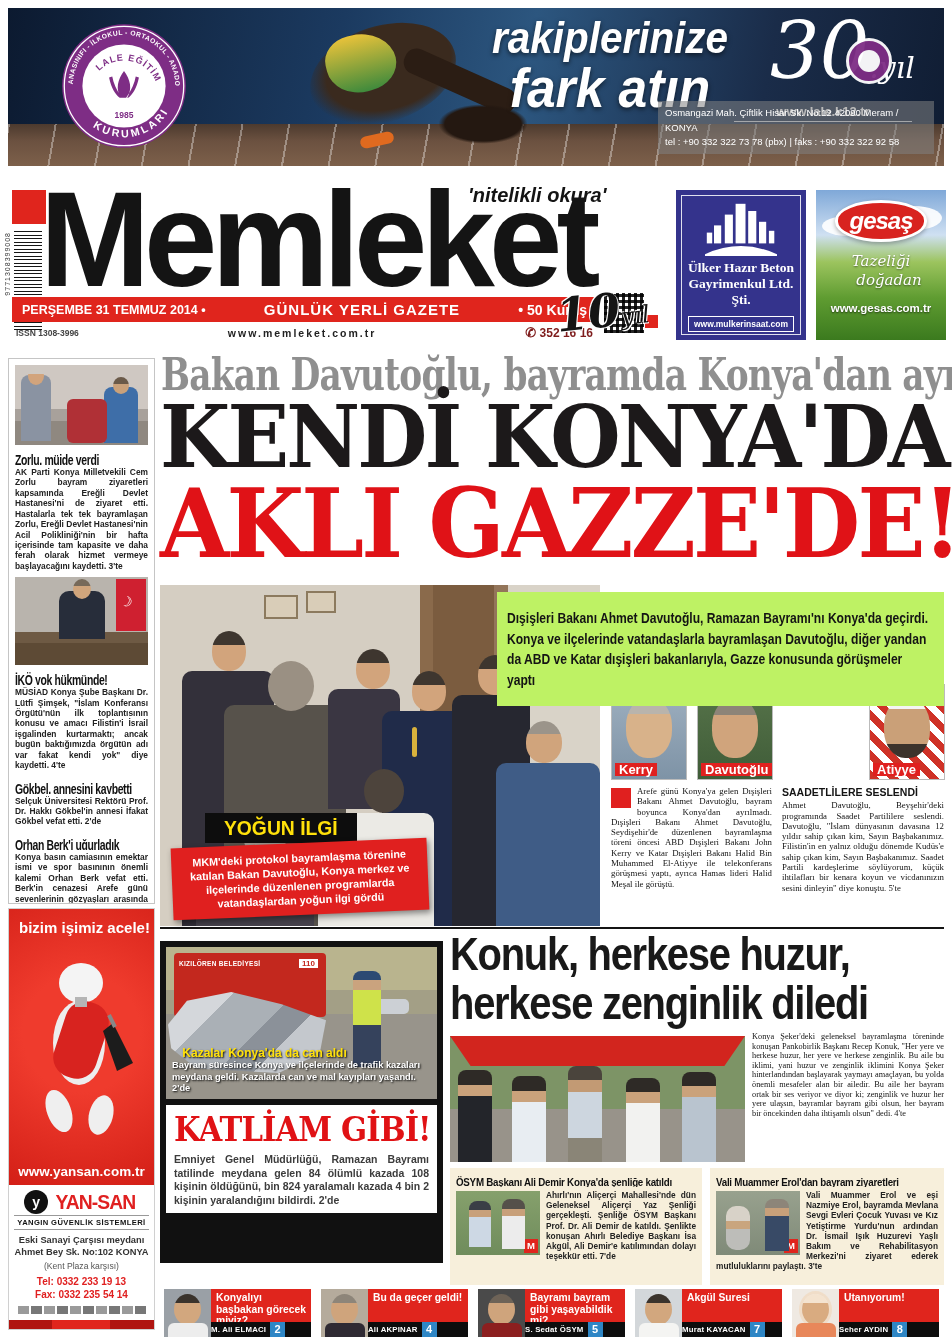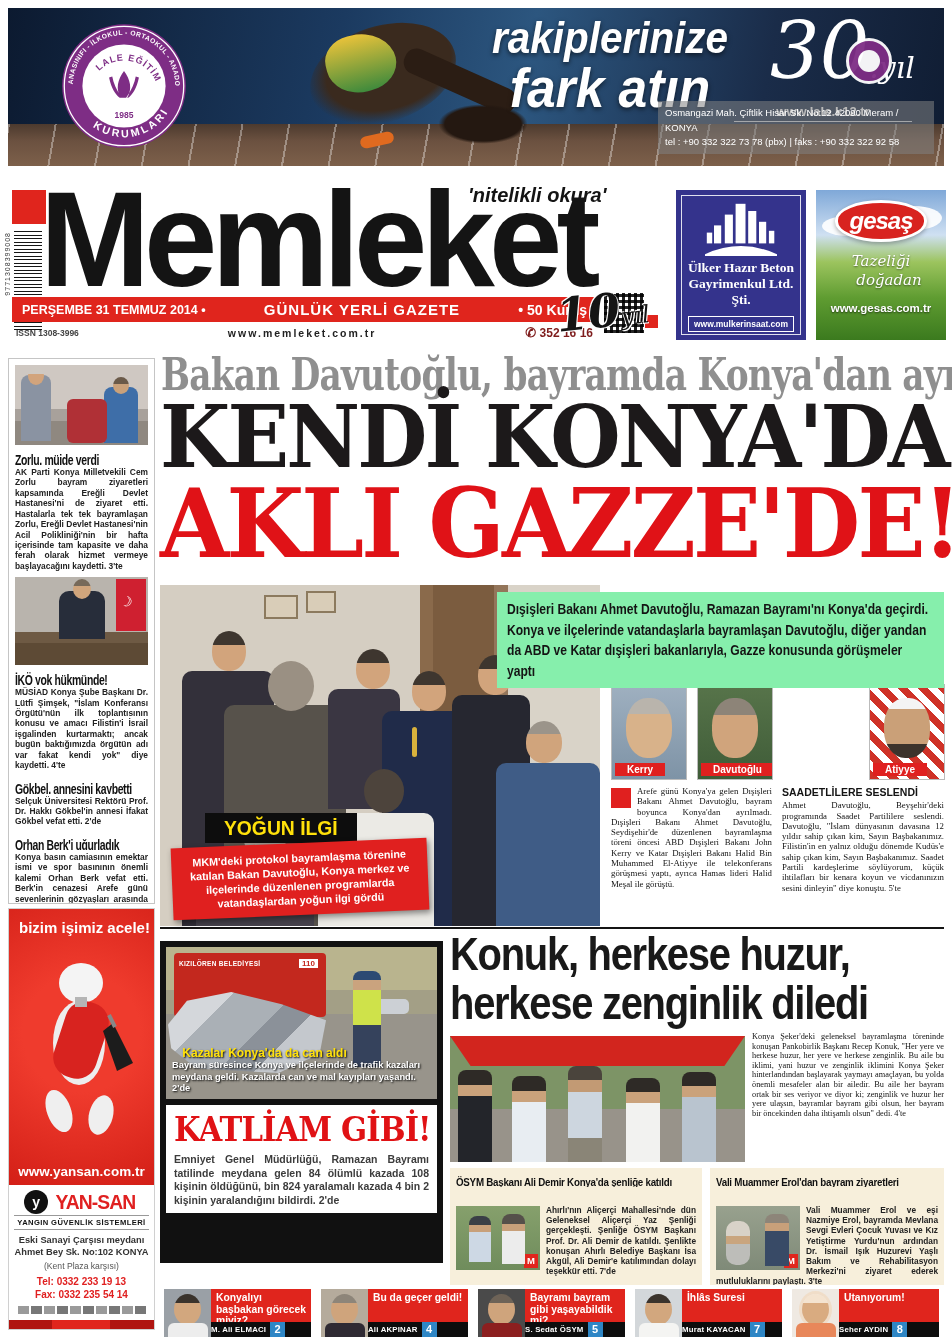--- a/index.html
+++ b/index.html
@@ -173,29 +173,29 @@
   .mb7{left:158px;top:228px;width:116px;height:113px;background:#ebeae5}
   .mh8{left:84px;top:232px;width:42px;height:44px;background:#99948c}
   .mb8{left:36px;top:274px;width:118px;height:67px;background:#46424c}
   .yogun{position:absolute;left:205px;top:813px;background:#0d0d0d;padding:3px 14px;z-index:4}
   .yogun span{display:inline-block;color:#ffe10a;font-size:21px;font-weight:800;transform:scaleX(.92);white-space:nowrap}
   .red-cap{position:absolute;left:172px;top:843px;width:256px;background:#e0201f;color:#fff;z-index:4;
     padding:8px 10px;font-size:10.8px;font-weight:800;line-height:1.3;text-align:center;
     transform:rotate(-2.4deg);box-shadow:2px 3px 6px rgba(0,0,0,.45)}
 
   
-  .ybox{position:absolute;left:497px;top:592px;width:447px;background:#86efac;padding:7px 10px;z-index:5}
+  .ybox{position:absolute;left:497px;top:592px;width:447px;background:#bef264;padding:16px 10px;z-index:5}
   .ybox span{display:block;width:128%;transform:scaleX(.78);transform-origin:0 0;
     font-size:15.5px;font-weight:800;line-height:1.33;color:#141414}
 
   
   .port{position:absolute;top:684px;width:76px;height:96px;overflow:hidden;border:1px solid #bbb}
   .port .face{position:absolute;left:50%;top:14%;width:46px;height:60px;margin-left:-23px;border-radius:46%}
-  .plab{position:absolute;left:3px;bottom:3px;background:#e0201f;color:#fff;font-size:10px;
-    font-weight:800;padding:0 12px;line-height:13px}
+  .plab{position:absolute;left:3px;bottom:3px;background:#e0201f;color:#fff;font-size:13px;
+    font-weight:800;padding:0 4px;line-height:13px}
   .p1{left:611px;background:linear-gradient(#9fb0c0,#7e93a6)}
   .p1 .face{background:linear-gradient(#b9b4ac 0 26%,#d8b28a 26%)}
   .p2{left:697px;background:linear-gradient(#57744a,#3f5c38)}
   .p2 .face{background:linear-gradient(#8d8478 0 28%,#d0a47c 28%)}
   .p3{left:783px;background:linear-gradient(#63666a,#45484c)}
   .p3 .face{background:linear-gradient(#9a948c 0 26%,#caa07a 26% 66%,#b8b2a8 66%)}
   .p4{left:869px;background:repeating-linear-gradient(45deg,#cf3227 0 7px,#fff 7px 14px)}
   .p4 .face{background:linear-gradient(#f4f4f4 0 18%,#caa078 18% 76%,#3c332c 76%)}
 
   
@@ -242,21 +242,21 @@
   .k3{left:118px;height:96px;background:linear-gradient(#4a443c 0 15%,#c29a74 15% 27%,#cdd6df 27% 75%,#8a8577 75%)}
   .k4{left:176px;height:84px;background:linear-gradient(#2e2a26 0 17%,#caa27b 17% 30%,#f2f2f0 30%)}
   .k5{left:232px;height:90px;background:linear-gradient(#2e2a26 0 16%,#caa27b 16% 28%,#b9c4cf 28%)}
   .konuk-bd{position:absolute;left:752px;top:1032px;width:192px;height:132px;overflow:hidden;
     font-family:"Liberation Serif",serif;font-size:8.3px;line-height:1.16;color:#131313;text-align:justify}
 
   
   .brief{position:absolute;top:1168px;height:117px;background:#f7efdb;padding:4px 6px;overflow:hidden}
   .b1{left:450px;width:252px}
   .b2{left:710px;width:234px}
-  .brief h4{margin:0 0 18px;height:15px;overflow:hidden}
+  .brief h4{margin:0 0 3px;height:15px;overflow:hidden}
   .brief h4 span{display:inline-block;white-space:nowrap;font-size:11.5px;font-weight:800;color:#111;
     transform:scaleX(.85);transform-origin:0 50%;letter-spacing:-.3px}
   .bf-ph{position:relative;float:left;width:84px;height:64px;margin:1px 6px 2px 0}
   .ph-osym{background:linear-gradient(#86a06c,#6f8c5c),radial-gradient(circle at 10% 70%,#e07b28 0 12px,transparent 13px)}
   .ph-osym::before{content:"";position:absolute;left:16%;top:16%;width:22px;height:46px;border-radius:8px 8px 0 0;
     background:linear-gradient(#3a3f46 0 20%,#c8a07a 20% 34%,#cdd8e4 34%)}
   .ph-osym::after{content:"";position:absolute;left:55%;top:12%;width:23px;height:50px;border-radius:8px 8px 0 0;
     background:linear-gradient(#55504a 0 20%,#c8a07a 20% 34%,#ececec 34%)}
   .ph-vali{background:linear-gradient(#98a18e,#7f8a78)}
   .ph-vali::before{content:"";position:absolute;left:12%;top:24%;width:24px;height:44px;border-radius:10px;
@@ -570,21 +570,21 @@
   <div class="colm cm3">
     <div class="cph cph3"></div>
     <div class="cq">Bayramı bayram gibi yaşayabildik mi?</div>
     <div class="cbar">
         <span class="cn">S. Sedat ÖSYM</span>
         <span class="cp">5</span>
       </div>
   </div>
   <div class="colm cm4">
     <div class="cph cph4"></div>
-    <div class="cq">İhlâs Suresi</div>
+    <div class="cq">Akgül Suresi</div>
     <div class="cbar">
         <span class="cn">Murat KAYACAN</span>
         <span class="cp">7</span>
       </div>
   </div>
   <div class="colm cm5">
     <div class="cph cph5"></div>
     <div class="cq">Utanıyorum!</div>
     <div class="cbar">
         <span class="cn">Seher AYDIN</span>

